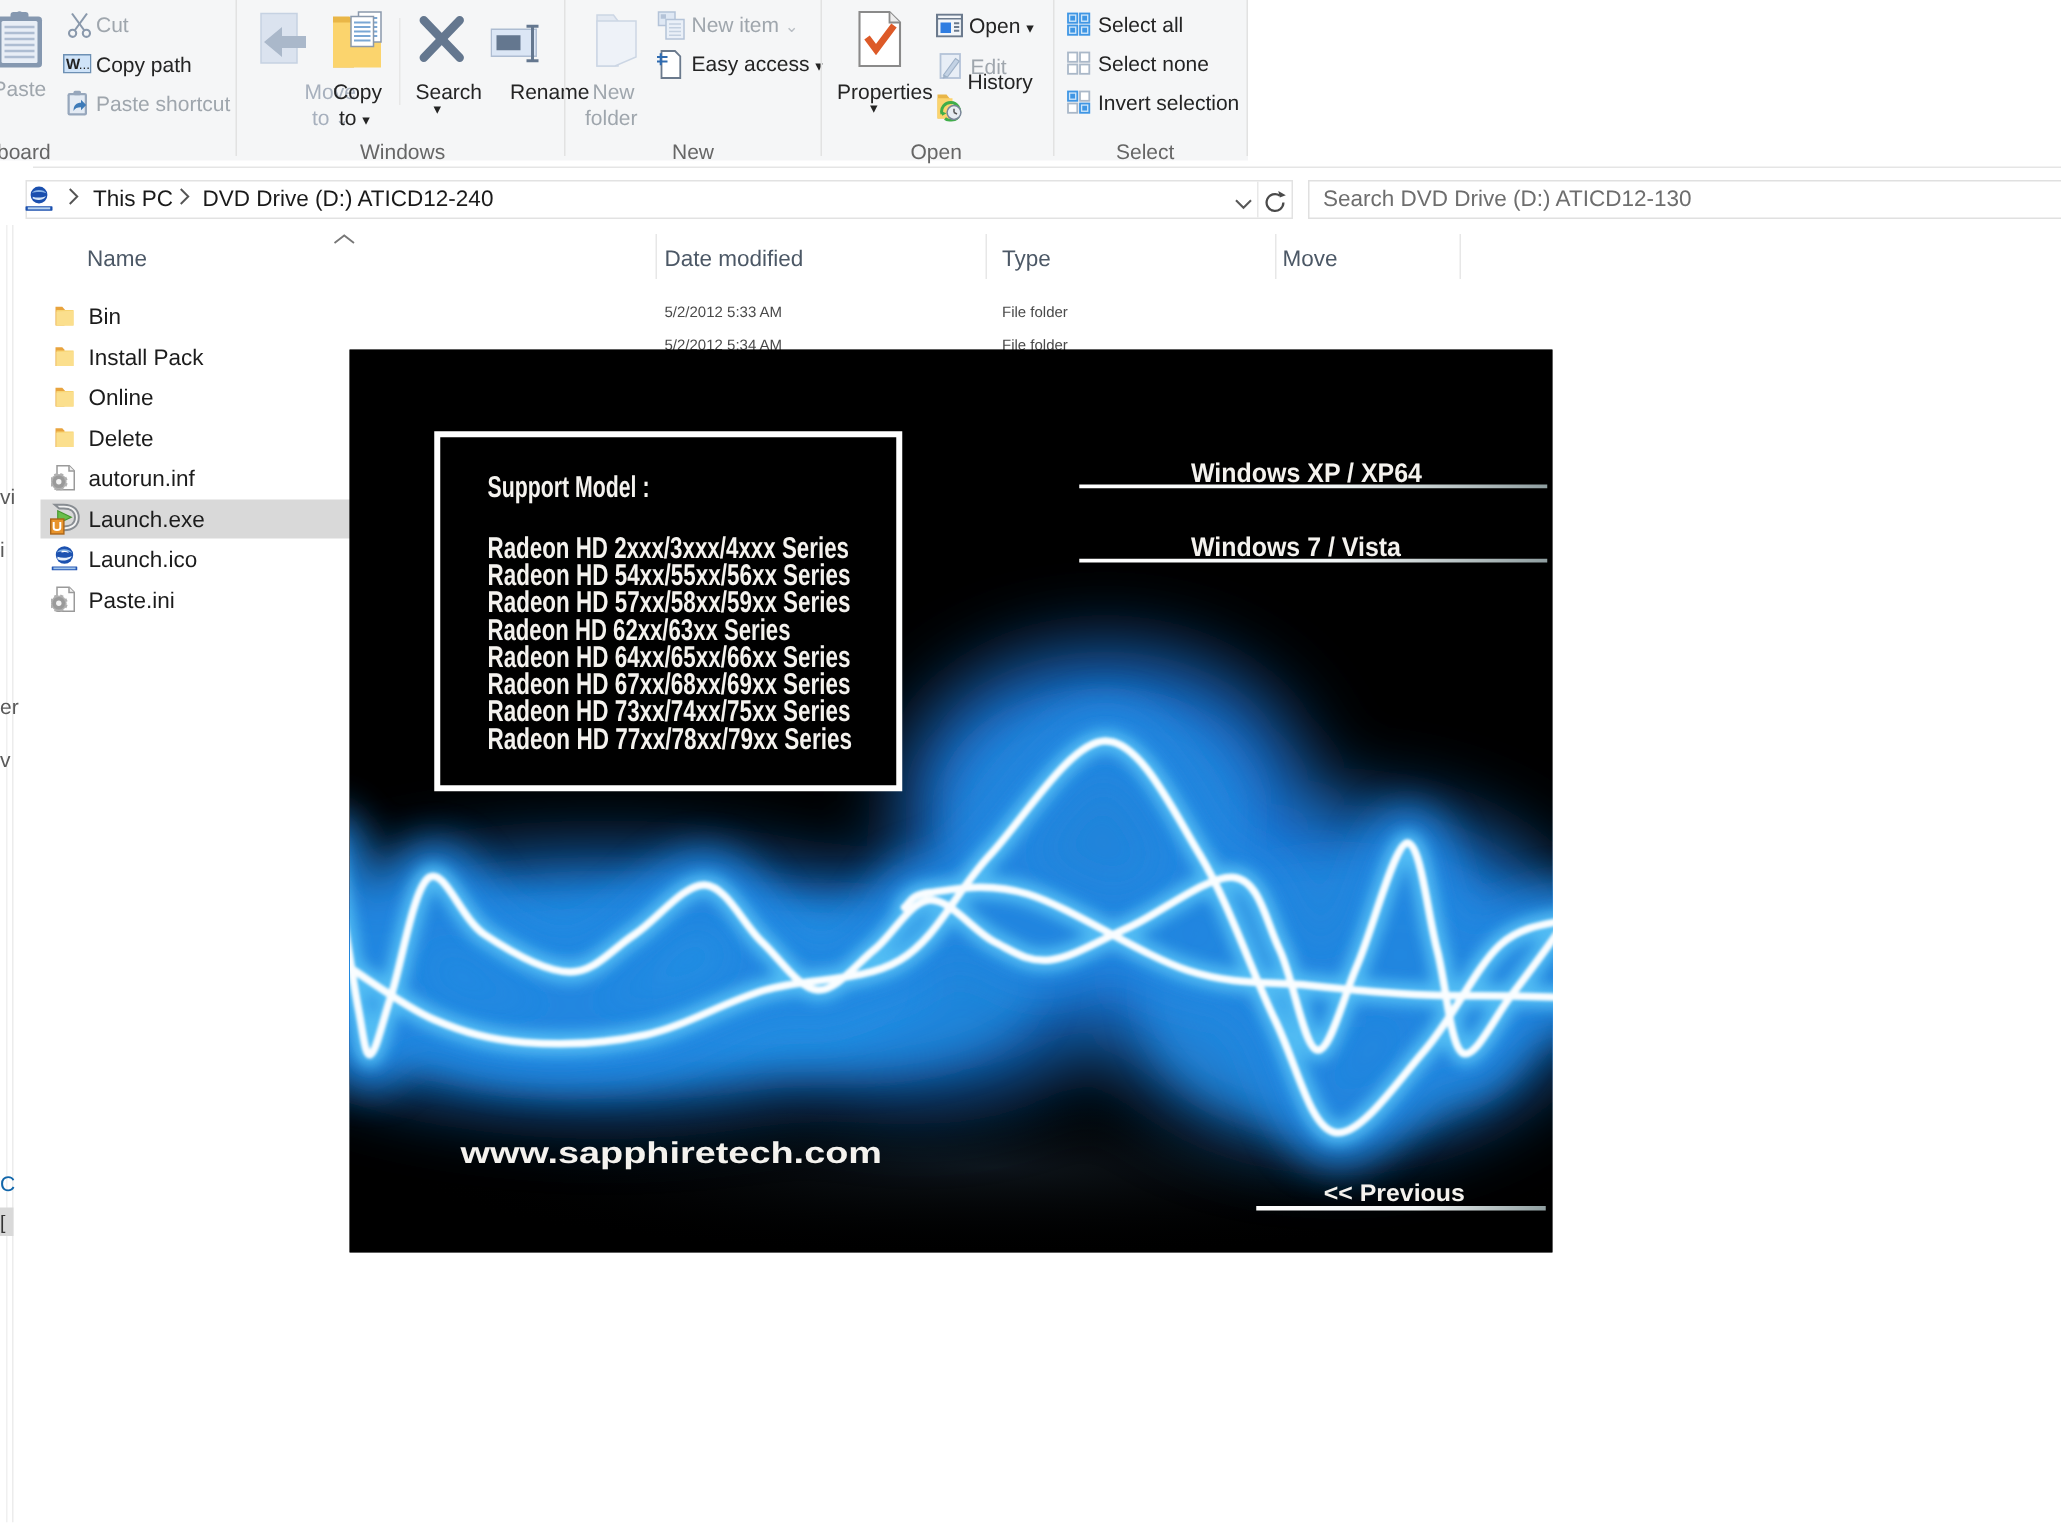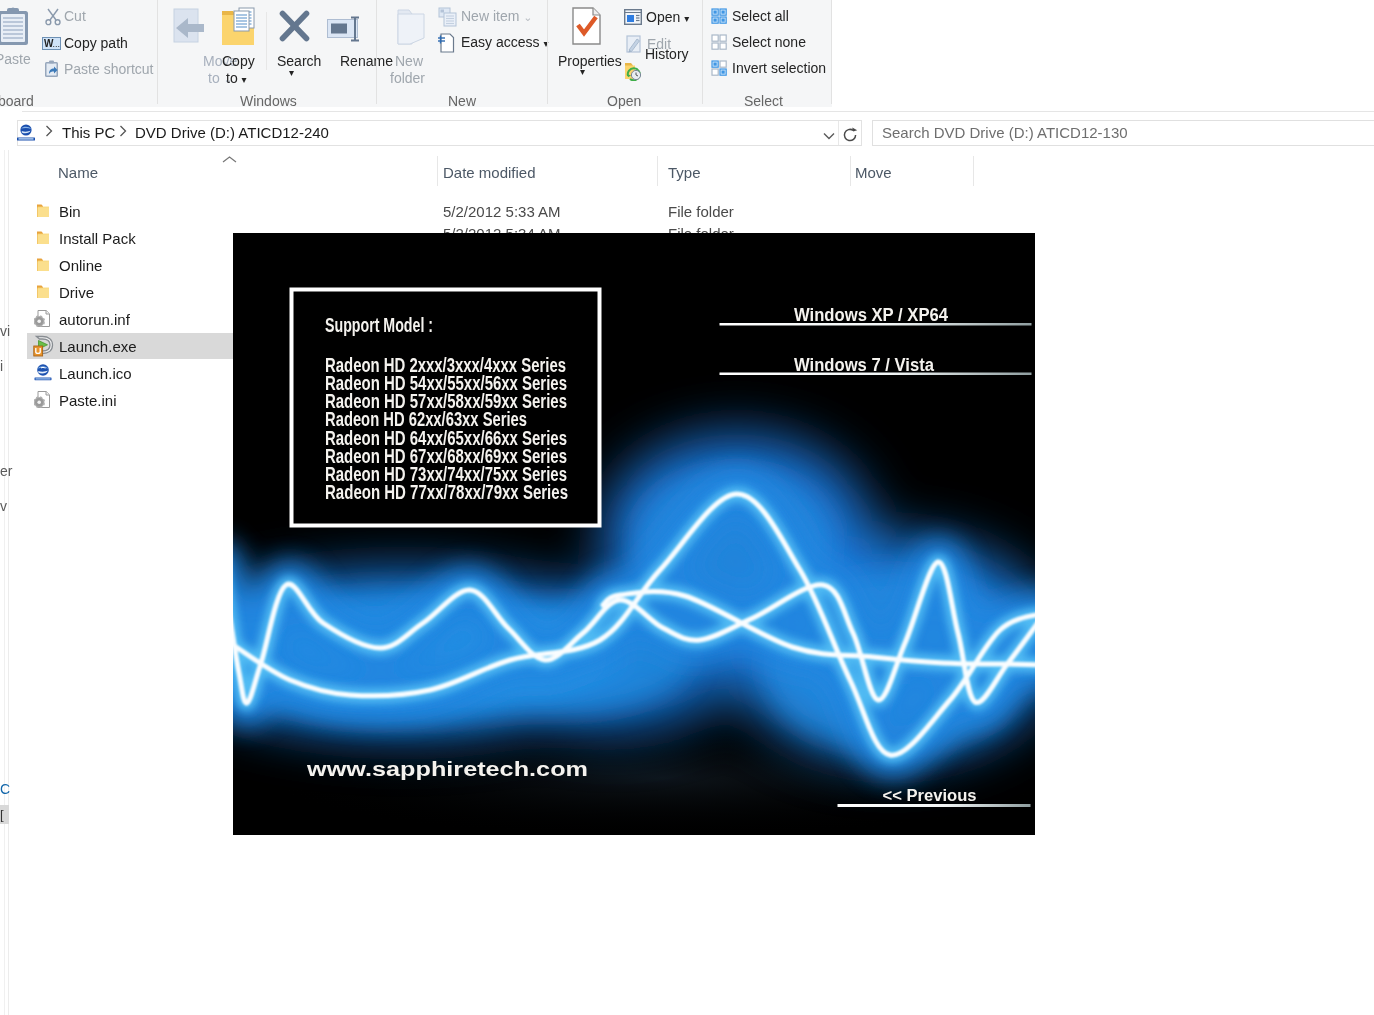--- a/index.html
+++ b/index.html
@@ -10,21 +10,21 @@
   .gsep{position:absolute;top:0;width:1px;height:104px;background:#e2e2e2;}
   .glabel{position:absolute;top:93px;height:14px;font-size:14px;color:#666;white-space:nowrap;}
   .rtxt{position:absolute;font-size:14px;color:#242424;white-space:nowrap;}
   .rdis{color:#9fa6ad;}
   .rdis2{color:#a7b0bd;margin-left:32px;}
   #addr{left:0;top:111px;width:1374px;height:37px;background:#fff;border-top:1px solid #e5e5e5;margin-left:22px;}
   .atxt{position:absolute;font-size:15px;color:#1a1a1a;white-space:nowrap;}
   #headers .htxt{position:absolute;font-size:15px;color:#4c5866;white-space:nowrap;}
   .colsep{position:absolute;width:1px;height:30px;top:156px;background:#e7e7e7;}
   .row-name{position:absolute;font-size:15px;color:#1c1c1c;white-space:nowrap;left:59px;}
-  .row-det{position:absolute;font-size:15px;color:#4a4a4a;white-space:nowrap;}
+  .row-det{position:absolute;font-size:10px;color:#4a4a4a;white-space:nowrap;}
   .navfrag{position:absolute;font-size:14px;color:#5a5a5a;white-space:nowrap;}
   #splash{left:233px;top:233px;width:802px;height:602px;background:#000;}
 </style>
 </head>
 <body>
 
 <div id="ribbon" class="ab">
 
   <div id="icon-paste" class="ab" style="left:-4px;top:7px;"><svg width="34" height="40" viewBox="0 0 34 40">
         <rect x="2" y="4" width="30" height="34" rx="2.5" fill="#8598b0"></rect>
@@ -291,21 +291,21 @@
         <path d="M1,2.5 L5.5,2.5 L7,4.2 L7,15 L1,15 Z" fill="#e8a33d"></path>
         <path d="M1.6,4.6 L13,4.6 L13,15 L1.6,15 Z" fill="#f7d472"></path>
         <path d="M1.6,5.6 L13,5.2 L13,15 L1.6,15 Z" fill="#fbdf8d"></path>
       </svg></div>
     <div class="row-name" style="top:257px;">Online</div>
   <div class="fold ab" style="left:36px;top:283px;"><svg width="16" height="17" viewBox="0 0 16 17">
         <path d="M1,2.5 L5.5,2.5 L7,4.2 L7,15 L1,15 Z" fill="#e8a33d"></path>
         <path d="M1.6,4.6 L13,4.6 L13,15 L1.6,15 Z" fill="#f7d472"></path>
         <path d="M1.6,5.6 L13,5.2 L13,15 L1.6,15 Z" fill="#fbdf8d"></path>
       </svg></div>
-    <div class="row-name" style="top:284px;">Drive</div>
+    <div class="row-name" style="top:284px;">Delete</div>
   <div class="gearfile ab" style="left:34px;top:309px;"><svg width="18" height="19" viewBox="0 0 18 19">
         <path d="M4,1.5 L12.2,1.5 L15.5,4.8 L15.5,17.5 L4,17.5 Z" fill="#fff" stroke="#9a9a9a" stroke-width="1"></path>
         <path d="M12,1.5 L12,5 L15.5,5" fill="#f0f0f0" stroke="#9a9a9a" stroke-width="1"></path>
         <g transform="translate(5.2,12.2)">
           <circle r="5.2" fill="#b0b0b0"></circle>
           <g stroke="#b0b0b0" stroke-width="2.2">
             <line x1="0" y1="0" x2="5.47" y2="2.21"></line>
             <line x1="0" y1="0" x2="2.31" y2="5.43"></line>
             <line x1="0" y1="0" x2="-2.21" y2="5.47"></line>
             <line x1="0" y1="0" x2="-5.43" y2="2.31"></line>

